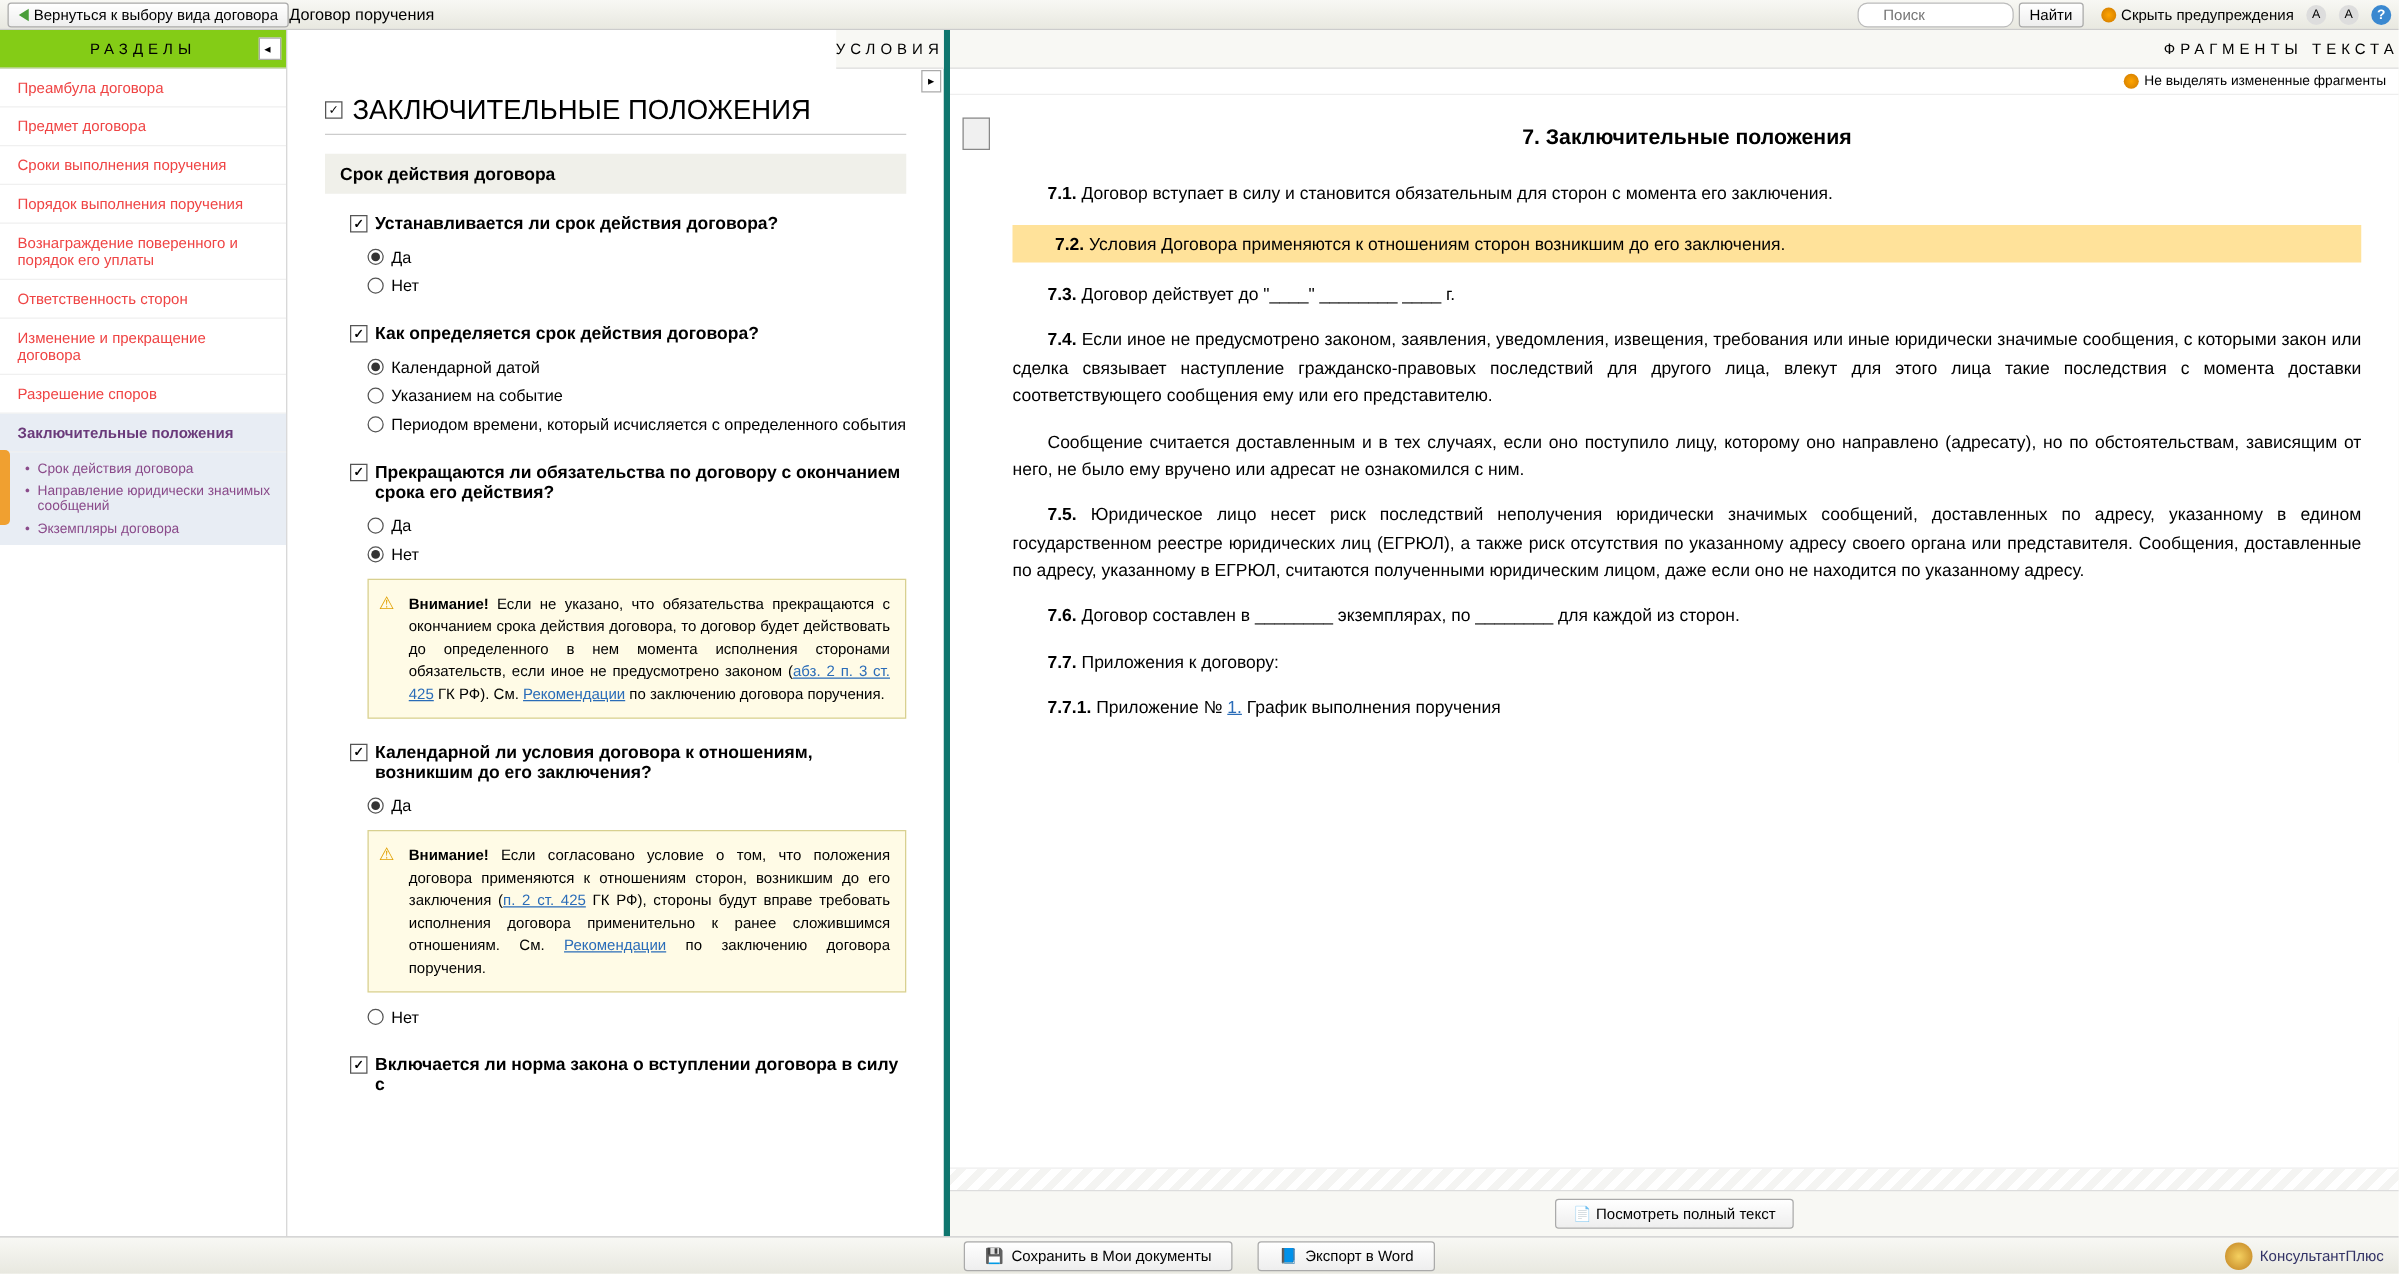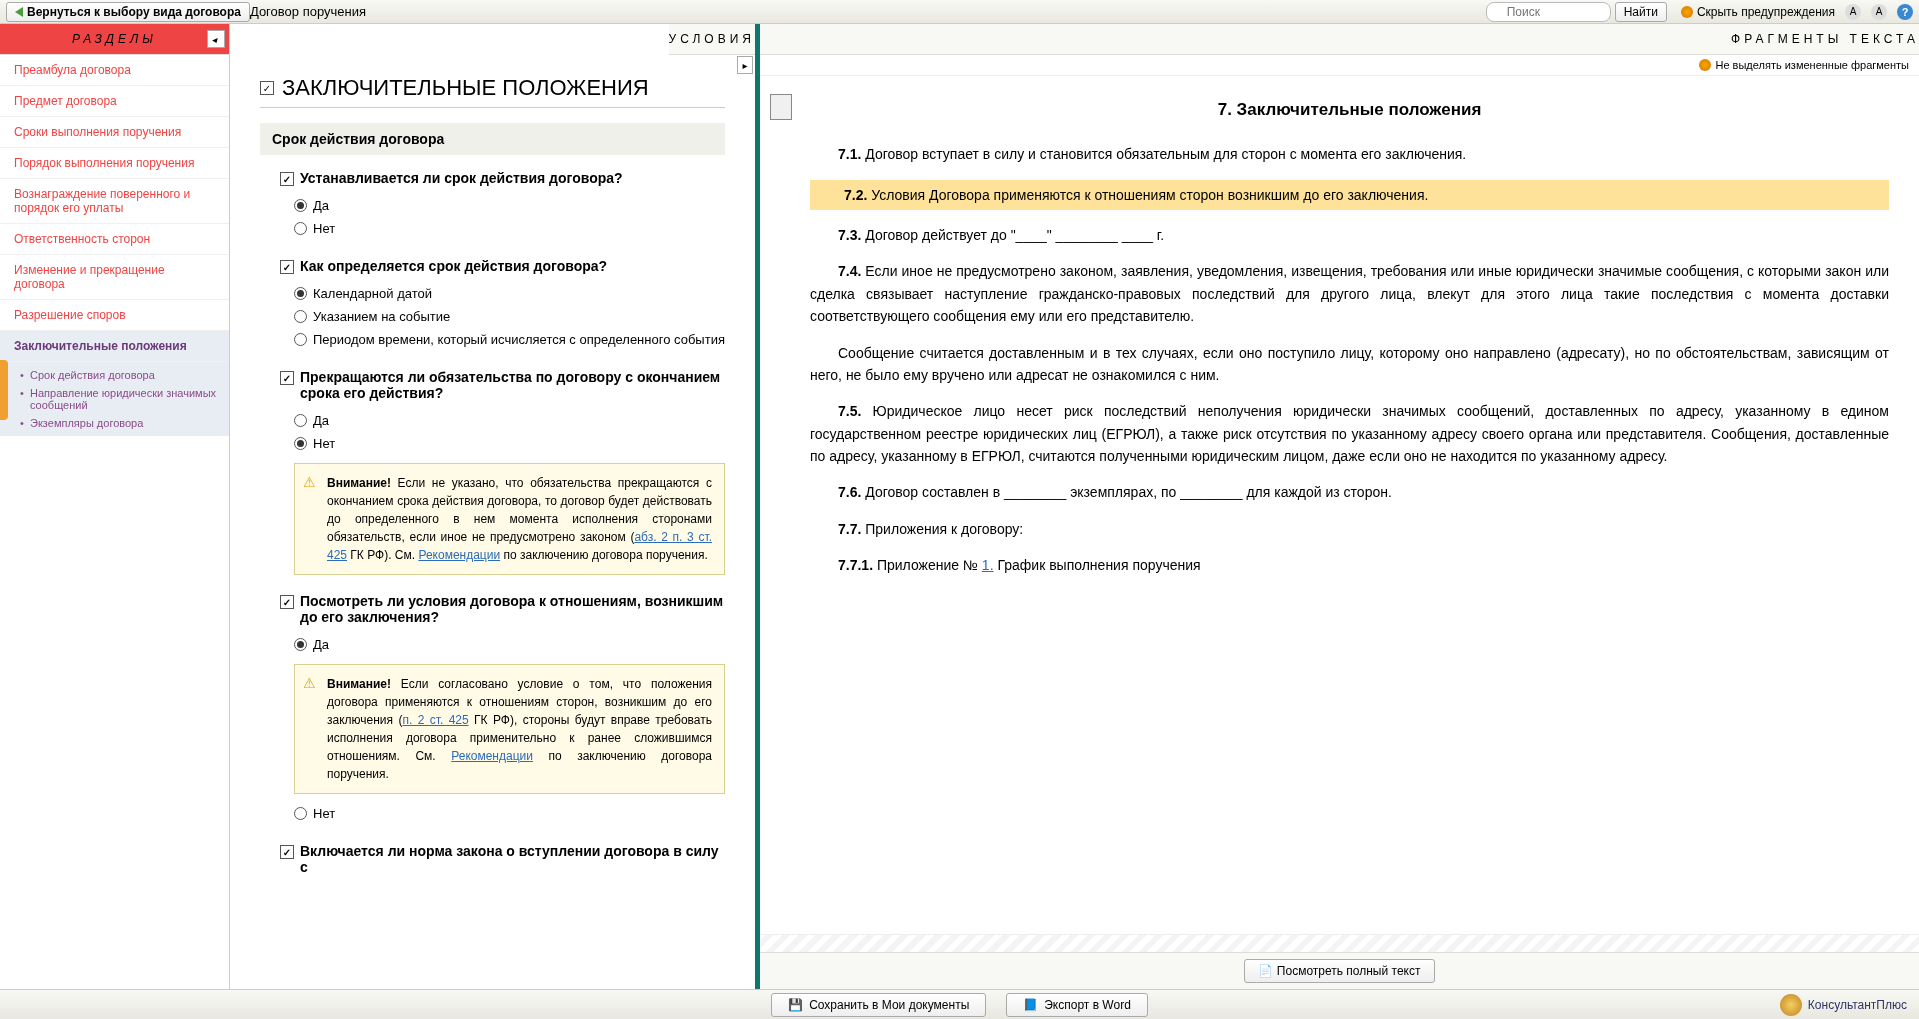--- a/index.html
+++ b/index.html
@@ -1,34 +1,34 @@
 <!DOCTYPE html>
 <html><head>
 <meta charset="utf-8">
 <style>
 * { margin: 0; padding: 0; box-sizing: border-box; }
 body { font-family: Arial, sans-serif; font-size: 13px; background: #f5f5f0; overflow: hidden; width: 1919px; height: 1019px; }
 
 .top-bar { height: 24px; background: linear-gradient(#f8f8f4, #e8e8e0); border-bottom: 1px solid #ccc; display: flex; align-items: center; padding: 0 6px; }
-.back-btn { display: flex; align-items: center; gap: 4px; padding: 2px 8px; background: linear-gradient(#fff, #eee); border: 1px solid #aaa; border-radius: 3px; font-size: 12px; cursor: pointer; font-weight: bold; }
+.back-btn { display: flex; align-items: center; gap: 4px; padding: 2px 8px; background: linear-gradient(#fff, #eee); border: 1px solid #aaa; border-radius: 3px; font-size: 12px; cursor: pointer; }
 .arrow-left { width: 0; height: 0; border-top: 5px solid transparent; border-bottom: 5px solid transparent; border-right: 8px solid #4a9e3a; }
 .title-center { flex: 1; text-align: left; font-size: 13px; }
 .search-wrap { display: flex; align-items: center; gap: 4px; }
 .search-input { width: 125px; padding: 2px 20px 2px 20px; border: 1px solid #bbb; border-radius: 8px; font-size: 12px; }
 .find-btn { padding: 2px 8px; background: linear-gradient(#fff, #eee); border: 1px solid #aaa; border-radius: 3px; font-size: 12px; cursor: pointer; }
 .hide-warn { display: flex; align-items: center; gap: 4px; font-size: 12px; cursor: pointer; margin-left: 10px; }
 .warn-dot { width: 12px; height: 12px; background: radial-gradient(#ffa500, #cc7700); border-radius: 50%; }
 .icon-small { width: 16px; height: 16px; border-radius: 50%; margin-left: 6px; cursor: pointer; }
 .icon-a1 { background: #ddd; font-size: 10px; display: flex; align-items: center; justify-content: center; }
 .icon-help { background: #3a88d0; color: #fff; font-size: 11px; display: flex; align-items: center; justify-content: center; font-weight: bold; }
 
 .main { display: flex; height: calc(100% - 24px - 30px); }
 
 .sidebar { width: 230px; background: #fff; border-right: 1px solid #ccc; overflow-y: auto; }
-.panel-header { text-align: center; font-size: 12px; letter-spacing: 4px; padding: 8px 12px; border-bottom: 1px solid #ddd; background: #ef4444; position: relative; font-style: italic; }
+.panel-header { text-align: center; font-size: 12px; letter-spacing: 4px; padding: 8px 12px; border-bottom: 1px solid #ddd; background: #84cc16; position: relative; }
 .collapse-btn { position: absolute; right: 4px; top: 6px; width: 18px; height: 18px; border: 1px solid #aaa; display: flex; align-items: center; justify-content: center; font-size: 10px; cursor: pointer; background: #fff; }
 .nav-item { padding: 8px 14px; color: #ef4444; font-size: 12px; cursor: pointer; border-bottom: 1px solid #f0f0f0; }
 .nav-item.active { background: #e8edf4; font-weight: bold; color: #6a3a7a; }
 .sub-nav { background: #e8edf4; padding: 4px 0 4px 20px; }
 .sub-item { padding: 3px 10px; color: #8a4a8a; font-size: 11px; cursor: pointer; position: relative; }
 .sub-item::before { content: "•"; position: absolute; left: 0; color: #8a4a8a; }
 
 .center-panel { flex: 0 0 530px; background: #fff; border-right: 5px solid #0f766e; display: flex; flex-direction: column; position: relative; align-items: flex-end; }
 .center-header { text-align: center; font-size: 12px; letter-spacing: 4px; padding: 8px 0; border-bottom: 1px solid #ddd; background: #f8f8f4; }
 .expand-btn { position: absolute; right: 2px; top: 32px; width: 16px; height: 18px; border: 1px solid #aaa; background: #fff; font-size: 10px; display: flex; align-items: center; justify-content: center; cursor: pointer; z-index: 5; }
@@ -172,21 +172,21 @@
             <span>Нет</span>
           </div>
         <div class="warning-box">
           <b>Внимание!</b><span> Если не указано, что обязательства прекращаются с окончанием срока действия договора, то договор будет действовать до определенного в нем момента исполнения сторонами обязательств, если иное не предусмотрено законом (</span><span class="link">абз. 2 п. 3 ст. 425</span><span> ГК РФ). См. </span><span class="link">Рекомендации</span><span> по заключению договора поручения.</span>
         </div>
       </div>
 
       <div class="question-block">
         <div class="question-title">
           <span class="checkbox-box">✓</span>
-          <span>Посмотреть ли условия договора к отношениям, возникшим до его заключения?</span>
+          <span>Календарной ли условия договора к отношениям, возникшим до его заключения?</span>
         </div>
         <div class="radio-opt">
             <span class="radio-circle checked"></span>
             <span>Да</span>
           </div>
         <div class="warning-box">
           <b>Внимание!</b><span> Если согласовано условие о том, что положения договора применяются к отношениям сторон, возникшим до его заключения (</span><span class="link">п. 2 ст. 425</span><span> ГК РФ), стороны будут вправе требовать исполнения договора применительно к ранее сложившимся отношениям. См. </span><span class="link">Рекомендации</span><span> по заключению договора поручения.</span>
         </div>
         <div class="radio-opt">
             <span class="radio-circle"></span>

